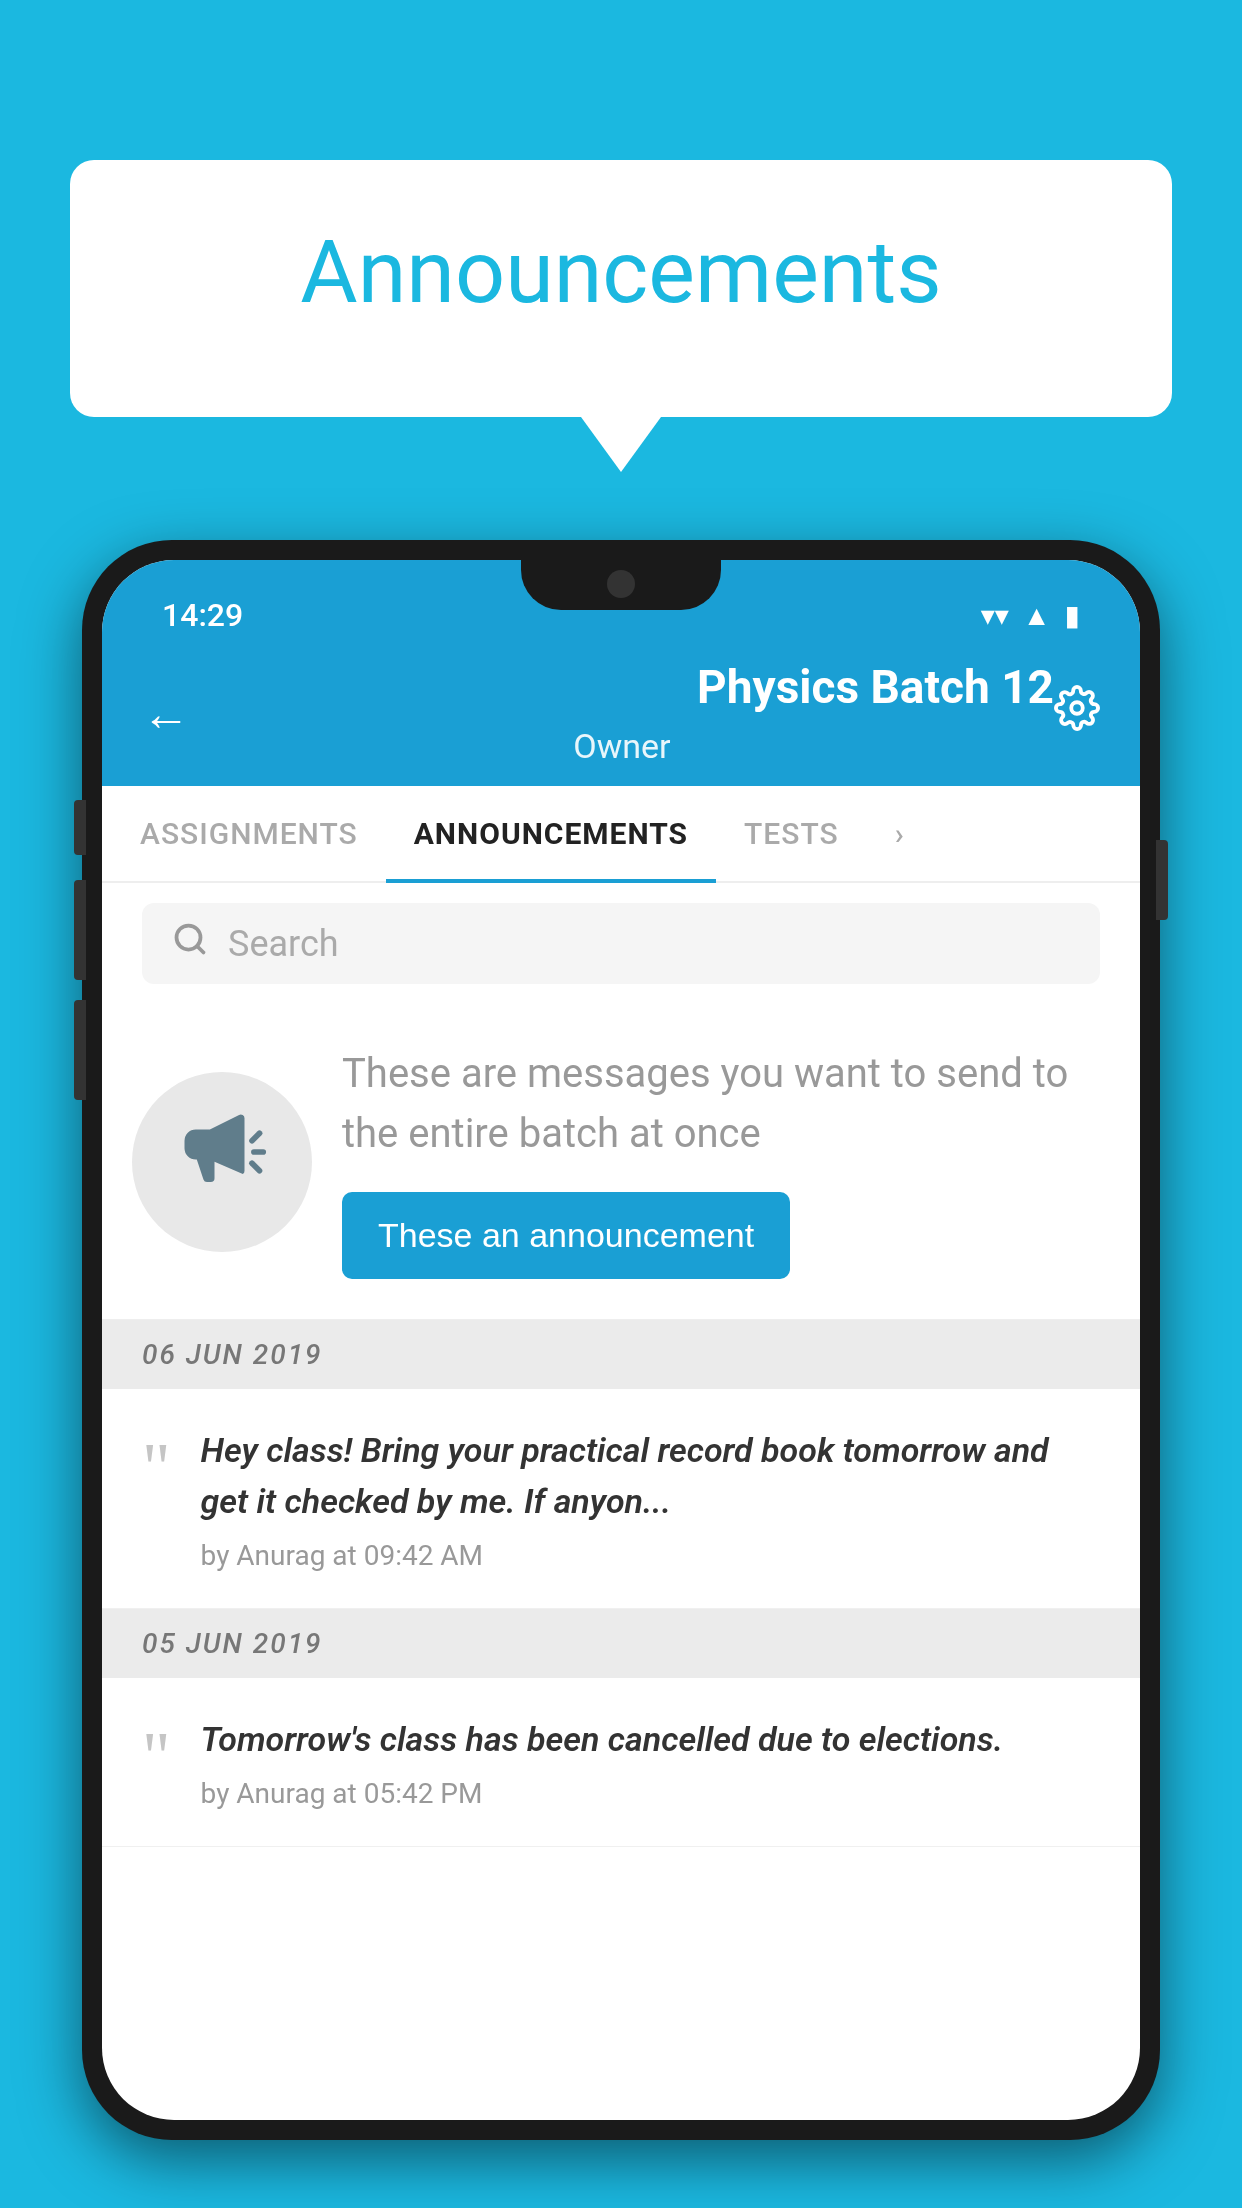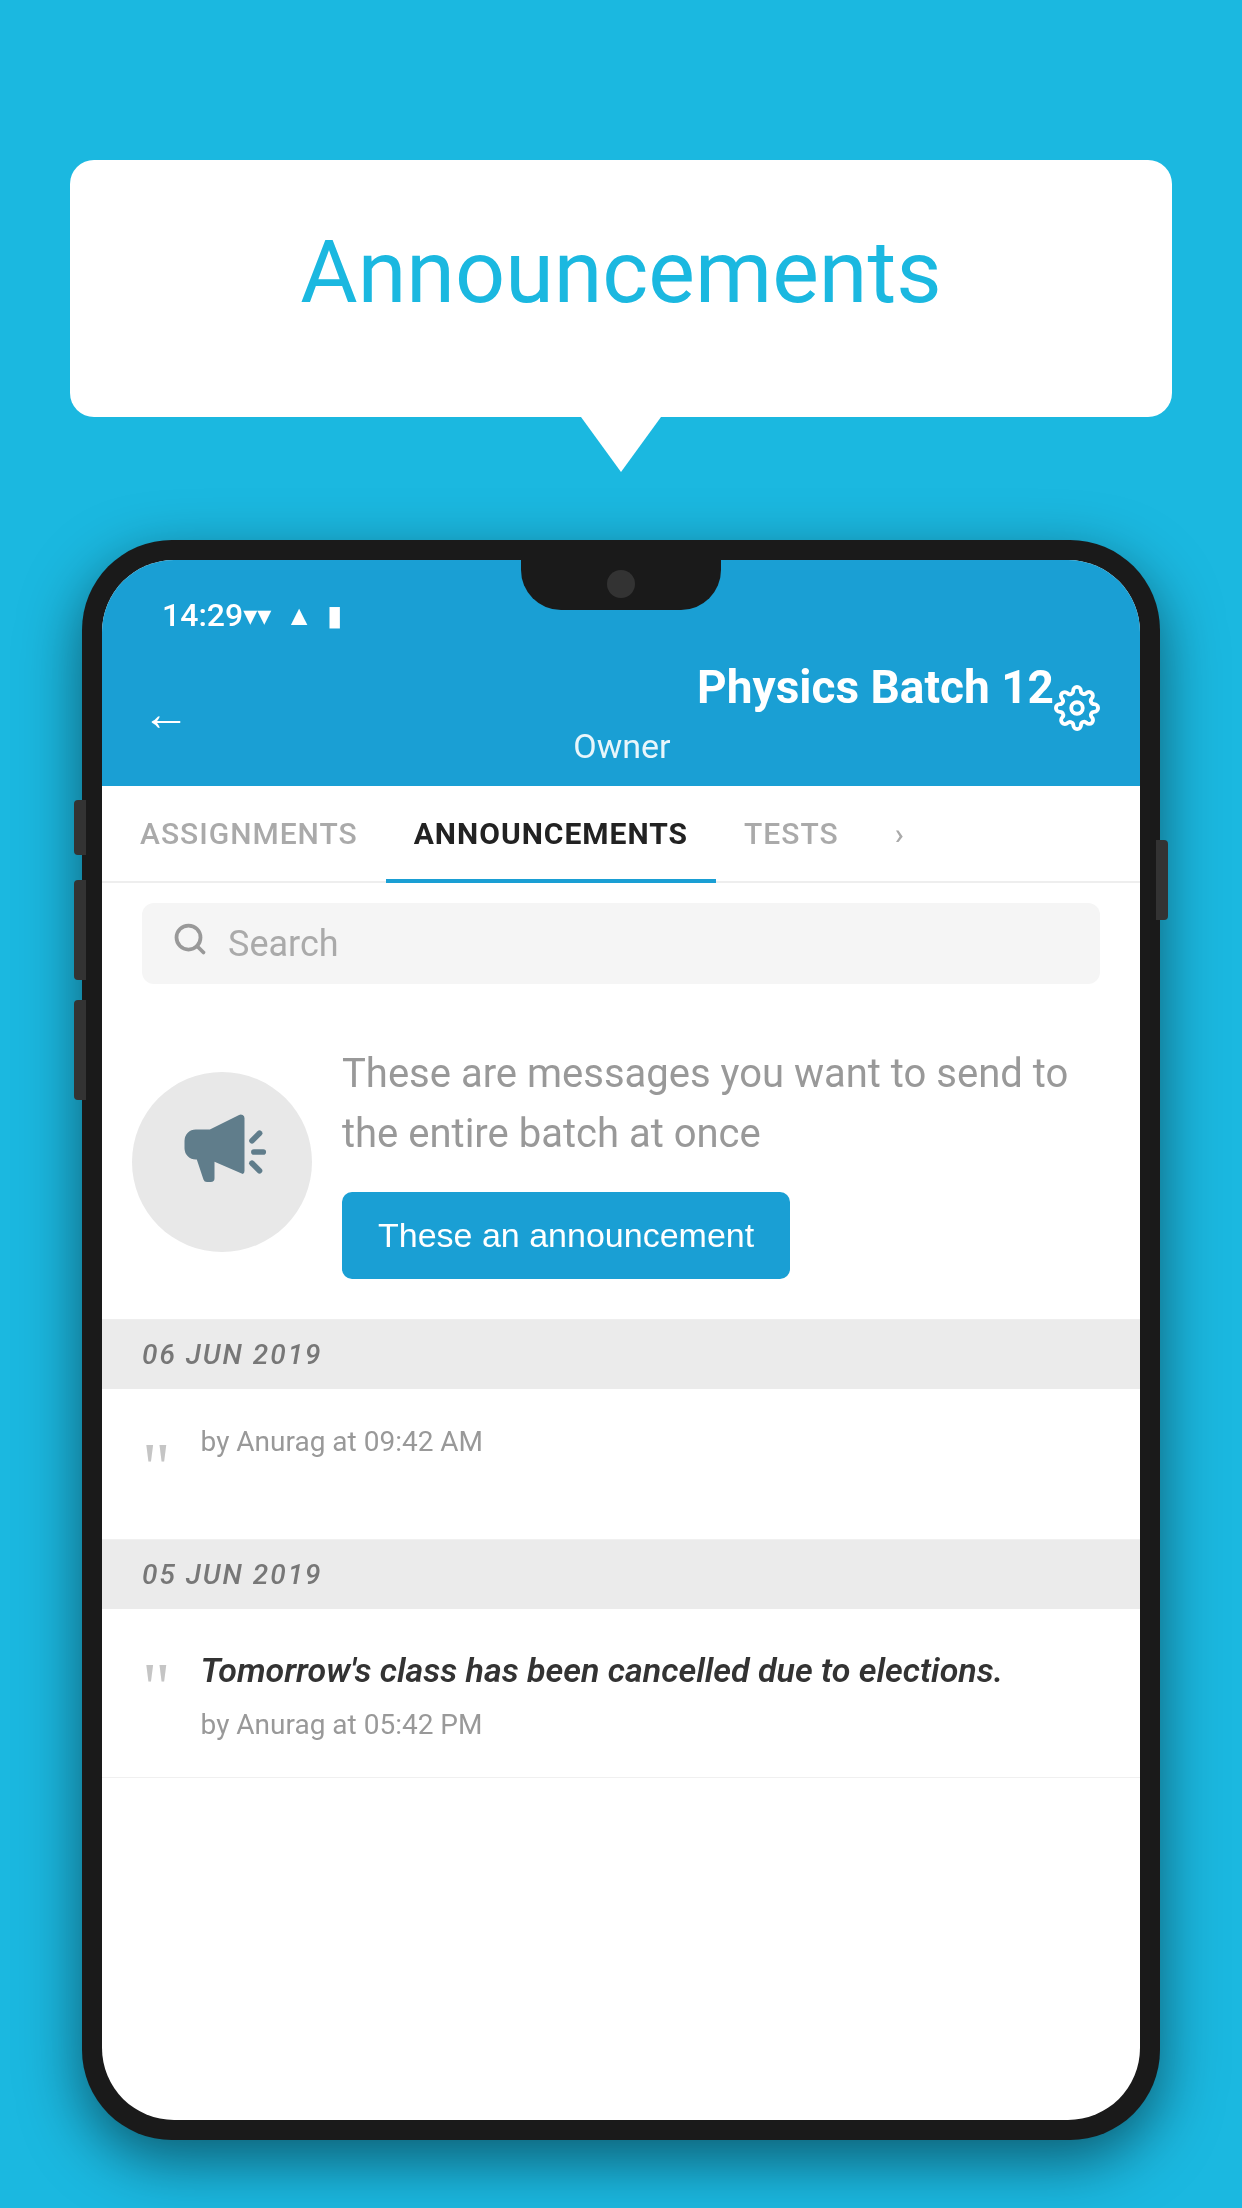--- a/index.html
+++ b/index.html
@@ -97,20 +97,21 @@
       transform: translateX(-50%);
     }
 
     
     .status-bar {
       position: absolute;
       top: 30px;
       left: 60px;
       right: 60px;
       display: flex;
+      justify-content: space-between;
       align-items: center;
       z-index: 5;
       height: 50px;
     }
 
     .status-time {
       color: white;
       font-size: 32px;
       font-weight: 500;
     }
@@ -453,20 +454,21 @@
           <div class="announcement-cta-text">These are messages you want to send to the entire batch at once</div>
           <button class="make-announcement-btn">These an announcement</button>
         </div>
       </div>
 
       <div class="date-separator">06  JUN  2019</div>
 
       <div class="announcement-item">
         <div class="quote-icon">"</div>
         <div class="announcement-content">
+          <div class="announcement-text">Hey class! Bring your practical record book tomorrow and get it checked by me. If anyon...</div>
           <div class="announcement-meta">by Anurag at 09:42 AM</div>
         </div>
       </div>
 
       <div class="date-separator">05  JUN  2019</div>
 
       <div class="announcement-item">
         <div class="quote-icon">"</div>
         <div class="announcement-content">
           <div class="announcement-text">Tomorrow's class has been cancelled due to elections.</div>

